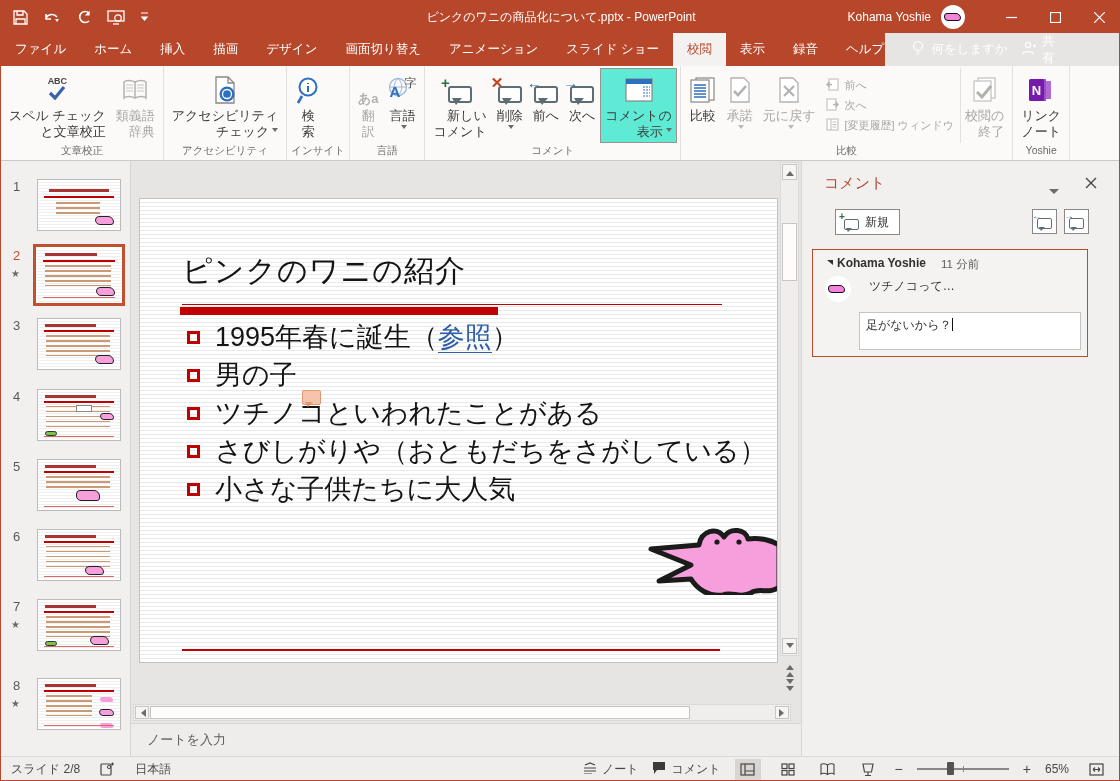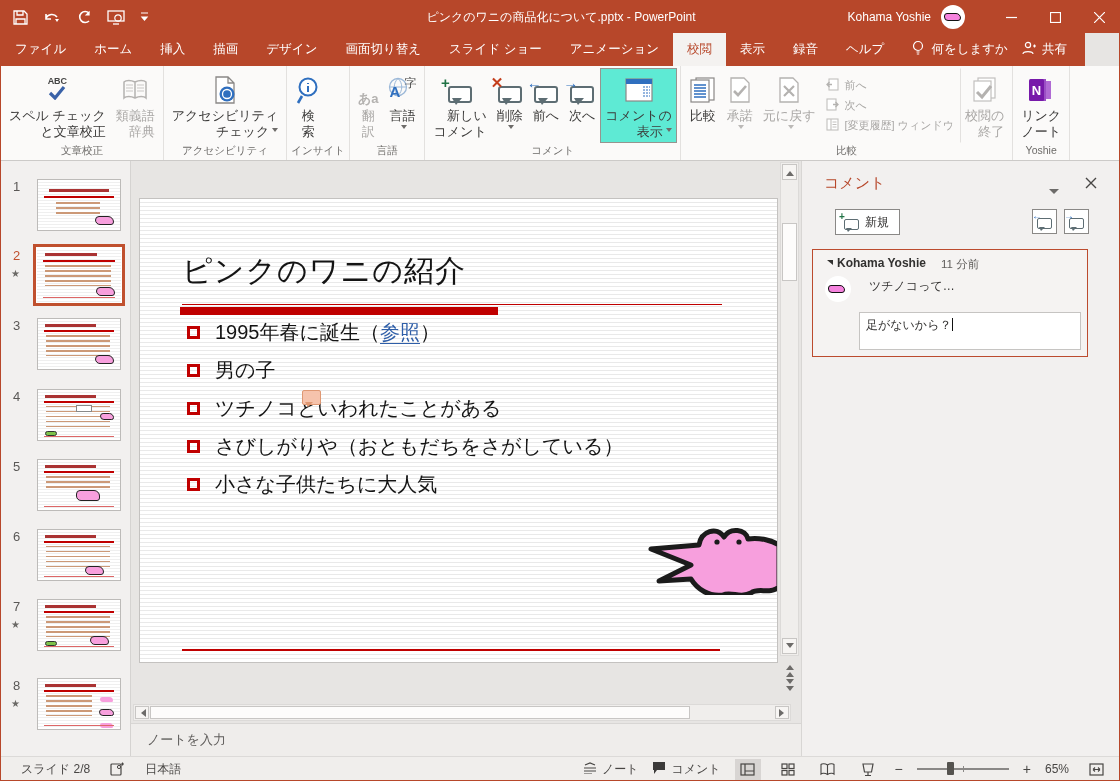--- a/index.html
+++ b/index.html
@@ -12,21 +12,21 @@
 .qat { position:absolute; left:12px; top:0; height:32px; display:flex; align-items:center; gap:15px; }
 .qat-btn { display:flex; align-items:center; }
 .title-text { position:absolute; left:50%; top:0; transform:translateX(-50%); line-height:32px; font-size:12px; white-space:nowrap; }
 .tb-right { position:absolute; right:0; top:0; height:32px; display:flex; align-items:center; }
 .user-name { font-size:12px; margin-right:10px; }
 .avatar { width:24px; height:24px; border-radius:50%; background:#fff; position:relative; overflow:hidden; margin-right:24px; }
 .croc-mini { position:absolute; left:3px; top:8px; width:17px; height:8px; background:#F583DE; border:1.5px solid #111; border-radius:3px 5px 3px 4px; }
 .win-btn { width:44px; height:32px; display:flex; align-items:center; justify-content:center; }
 
 
-.tabrow { position:absolute; left:0; top:32px; width:1084px; height:33px; background:#B7472A; display:flex; align-items:stretch; color:#fff; }
+.tabrow { position:absolute; left:0; top:32px; width:884px; height:33px; background:#B7472A; display:flex; align-items:stretch; color:#fff; }
 .tab { padding:0 14px; font-size:12.5px; display:flex; align-items:center; white-space:nowrap; }
 .tab.active { background:#F4F2F0; color:#B7472A; }
 .tellme { display:flex; align-items:center; gap:7px; padding:0 14px; font-size:12.5px; white-space:nowrap; }
 .share { margin-left:auto; display:flex; align-items:center; gap:6px; padding-right:18px; font-size:12.5px; }
 
 
 .ribbon { position:absolute; left:0; top:65px; width:1120px; height:95px; background:#FBFAF9; border-bottom:1px solid #CCCAC8; display:flex; }
 .rgroup { display:flex; flex-direction:column; border-right:1px solid #E3E1DF; }
 .rbody { flex:1; display:flex; align-items:stretch; padding:2px 3px 0; }
 .rlabel { height:17px; line-height:15px; text-align:center; font-size:10.5px; color:#6d6b69; white-space:nowrap; padding:0 4px; }
@@ -69,21 +69,21 @@
 .t1 .ta-title { left:14%; width:72%; top:18%; } .t1 .ta-rule { top:32%; } .t1 .ta-lines { top:44%; left:22%; right:24%; }
 .t8 .ta-croc { bottom:26%; box-shadow:0 -13px 0 -1px #F79FDD, 0 13px 0 -1px #F79FDD; }
 
 
 .slide-canvas { position:absolute; left:138px; top:197px; width:639px; height:465px; background:repeating-linear-gradient(#ffffff 0 3px, #e9e9e9 3px 4px); border:1px solid #C4C2C0; overflow:hidden; }
 .slide-title { position:absolute; left:42px; top:52px; font-size:30px; color:#141414; letter-spacing:1px; white-space:nowrap; }
 .rule-thin { position:absolute; left:42px; top:105px; width:540px; height:1px; background:#C00000; }
 .rule-thick { position:absolute; left:40px; top:108px; width:318px; height:8px; background:#C00000; }
 .bullet-row { position:absolute; left:47px; display:flex; align-items:center; gap:15px; white-space:nowrap; }
 .bullet-sq { width:13px; height:13px; border:3px solid #C00000; flex:none; }
-.bullet-text { font-size:20px; color:#141414; }
+.bullet-text { font-size:27px; color:#141414; }
 .slide-link { color:#2E5EA8; border-bottom:1.5px solid #2E5EA8; }
 .marker { position:absolute; left:162px; top:191px; width:19px; height:15px; background:#F6C3AC; border:1px solid #DF9873; border-radius:2px; }
 .marker::after { content:""; position:absolute; left:2px; bottom:-6px; border:3px solid transparent; border-top:5px solid #DF9873; border-right-width:5px; }
 .croc { position:absolute; left:507px; top:316px; }
 .rule-bottom { position:absolute; left:42px; top:450px; width:538px; height:1.5px; background:#C00000; }
 
 
 .vscroll { position:absolute; left:779px; top:161px; width:19px; height:494px; background:#F0EEEC; border:1px solid #DCDAD8; }
 .vs-arrow { position:absolute; left:1px; width:15px; height:16px; background:#F7F5F3; border:1px solid #C8C6C4; display:flex; align-items:center; justify-content:center; }
 .vs-thumb { position:absolute; left:1px; top:60px; width:15px; height:58px; background:#FDFCFB; border:1px solid #C8C6C4; }
@@ -113,21 +113,21 @@
 .cc-author { position:absolute; left:24px; top:6px; font-size:12px; font-weight:bold; color:#323130; }
 .cc-time { position:absolute; left:128px; top:7px; font-size:11.5px; color:#605E5C; }
 .cc-avatar { position:absolute; left:12px; top:26px; width:26px; height:26px; border-radius:50%; background:#fff; overflow:hidden; }
 .cc-avatar .croc-mini { left:3px; top:9px; }
 .cc-text { position:absolute; left:48px; top:28px; font-size:12px; color:#323130;margin-left:8px; }
 .cc-reply { position:absolute; left:46px; top:62px; width:222px; height:38px; background:#fff; border:1px solid #C6C4C2; font-size:12px; color:#323130; padding:4px 6px; }
 .caret-bar { display:inline-block; width:1px; height:13px; background:#111; vertical-align:-2px; margin-left:1px; }
 
 
 .statusbar { position:absolute; left:0; top:755px; width:1120px; height:25px; background:#F0EEEC; border-top:1px solid #DCDAD8; display:flex; align-items:center; font-size:12px; color:#484644; }
-.sb-left { display:flex; align-items:center; gap:20px; padding-left:20px; }
+.sb-left { display:flex; align-items:center; gap:20px; padding-left:10px; }
 .sb-right { margin-left:auto; display:flex; align-items:center; gap:14px; padding-right:12px; }
 .sb-item { display:flex; align-items:center; gap:5px; white-space:nowrap; }
 .vbtn { width:26px; height:21px; display:flex; align-items:center; justify-content:center; }
 .vbtn.active { background:#D8D5D3; }
 .ztrack { position:relative; width:92px; height:2px; background:#8A8886; }
 .ztick { position:absolute; left:50%; top:-2px; width:1px; height:6px; background:#8A8886; }
 .zthumb { position:absolute; left:30px; top:-6px; width:7px; height:13px; background:#55534F; border-radius:1px; }
 .zsign { font-size:14px; color:#484644; }
 </style>
 </head>
@@ -191,22 +191,22 @@
     </div>
   </div>
 
   <div class="tabrow">
     <div class="tab">ファイル</div>
     <div class="tab">ホーム</div>
     <div class="tab">挿入</div>
     <div class="tab">描画</div>
     <div class="tab">デザイン</div>
     <div class="tab">画面切り替え</div>
+    <div class="tab">アニメーション</div>
     <div class="tab">スライド ショー</div>
-    <div class="tab">アニメーション</div>
     <div class="tab active">校閲</div>
     <div class="tab">表示</div>
     <div class="tab">録音</div>
     <div class="tab">ヘルプ</div>
     <div class="tellme">
       <span><svg width="12" height="16" viewBox="0 0 12 16">
             <circle cx="6" cy="6" r="4.5" fill="none" stroke="#fff" stroke-width="1.2"></circle>
             <path d="M4.5 12 h3 M4.8 14 h2.4" stroke="#fff" stroke-width="1.2"></path>
           </svg></span>
       <span>何をしますか</span>

